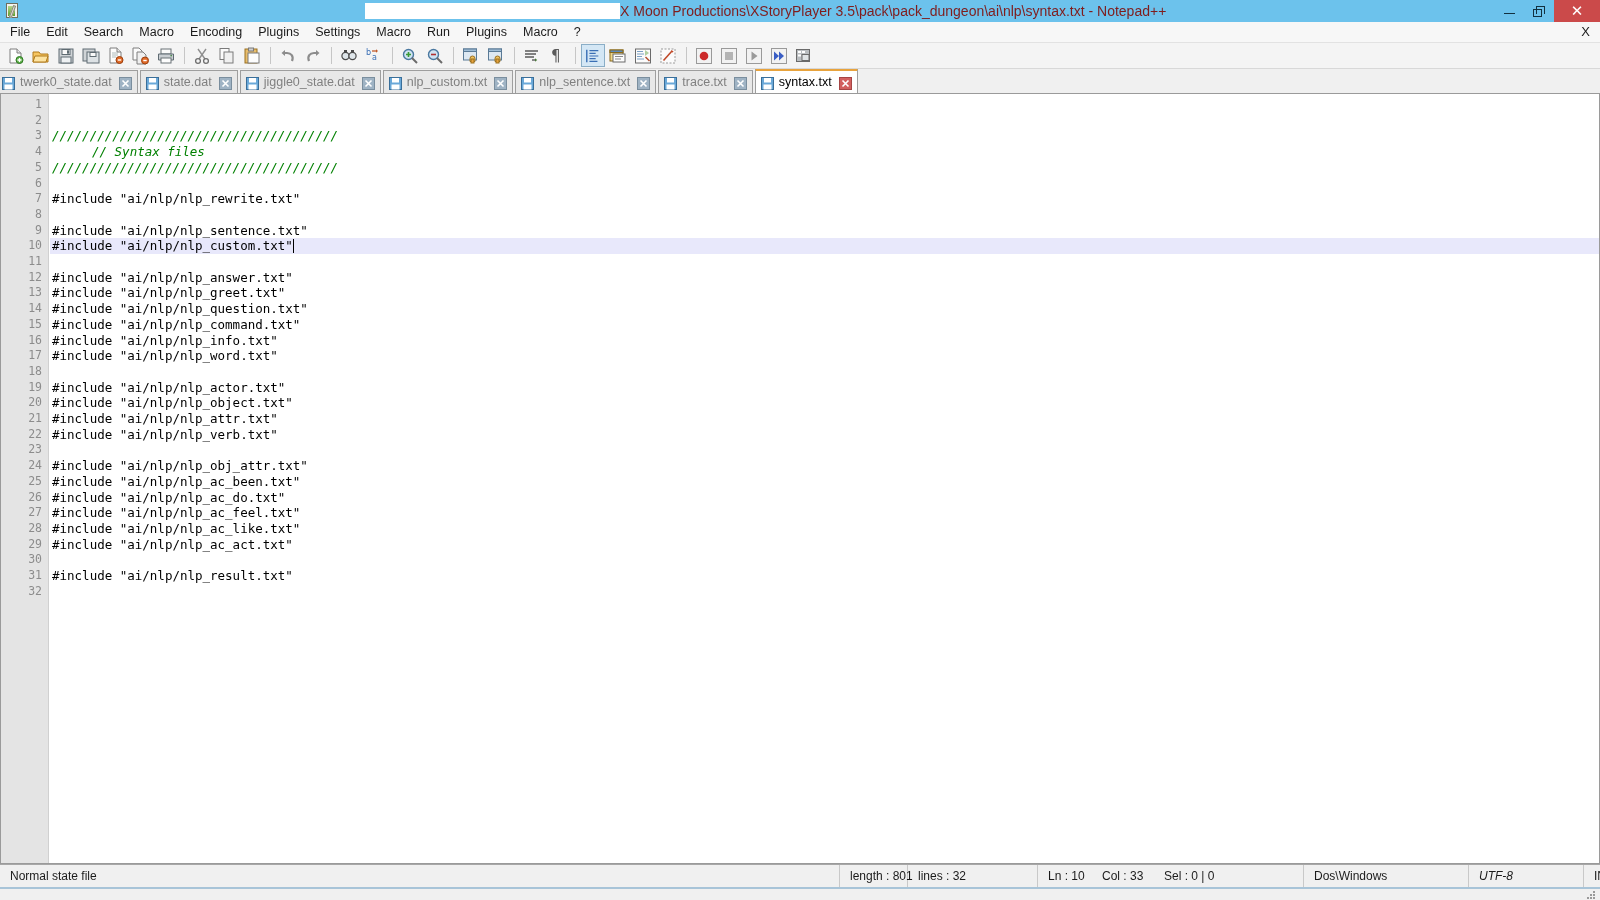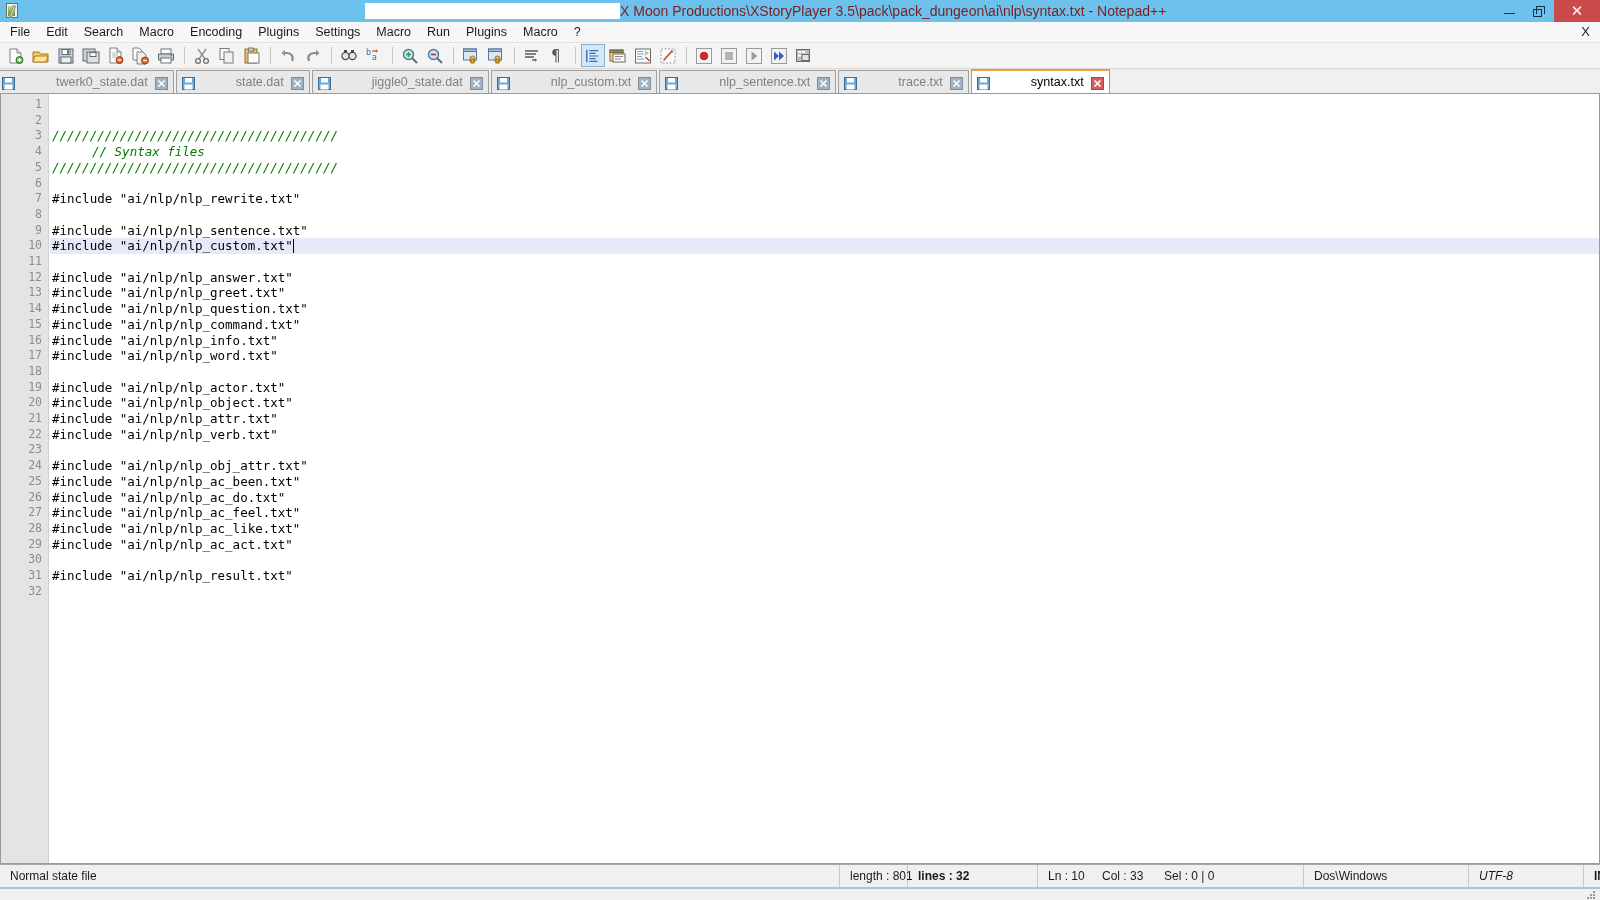--- a/index.html
+++ b/index.html
@@ -106,21 +106,21 @@
   .tab:first-child { margin-left: -4px; }
   .tab.active {
     background: #ffffff; height: 25px;
     border-top: 3px solid #e8a33d;
   }
   .tab-icon {
     width: 13px; height: 13px; margin-right: 5px; flex: none;
     position: relative;
   }
   .tab-label {
-    font-size: 12.5px; color: #808080; white-space: nowrap; line-height: 15px; margin-left: 36px;
+    font-size: 12.5px; color: #808080; white-space: nowrap; line-height: 15px;
   }
   .tab.active .tab-label { color: #000000; }
   .tab-close {
     width: 13px; height: 13px; margin-left: 7px; flex: none;
     position: relative;
   }
 
   
   .editor {
     position: absolute; left: 0; top: 94px; width: 1600px; height: 770px;
@@ -163,21 +163,21 @@
   .sb-rule { position: absolute; left: 0; top: 0; width: 1600px; height: 1px; background: #a7a7a7; }
   .sb-row {
     position: absolute; left: 0; top: 1px; width: 1600px; height: 22px;
     display: flex; align-items: center;
   }
   .sb-cell {
     height: 22px; display: flex; align-items: center;
     font-size: 12px; color: #1b1b1b; padding-left: 10px;
     border-right: 1px solid #c9c9c9; flex: none; white-space: nowrap;
   }
-  .sb-cell.noborder { border-right: none; font-weight: bold; }
+  .sb-cell.noborder { border-right: none; }
   .sb-bottom { position: absolute; left: 0; top: 23px; width: 1600px; height: 2px; background: #a8c4d8; }
   .sb-grip {
     position: absolute; right: 4px; bottom: 2px; width: 12px; height: 12px;
   }
 </style>
 </head>
 <body>
 
 <div class="titlebar">
   <div class="app-icon">

